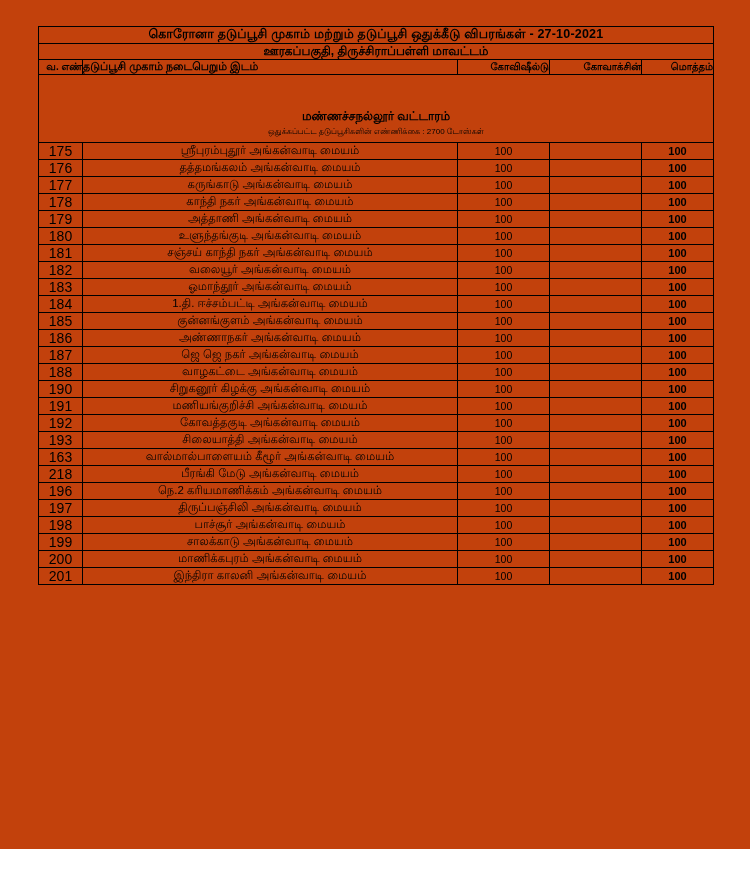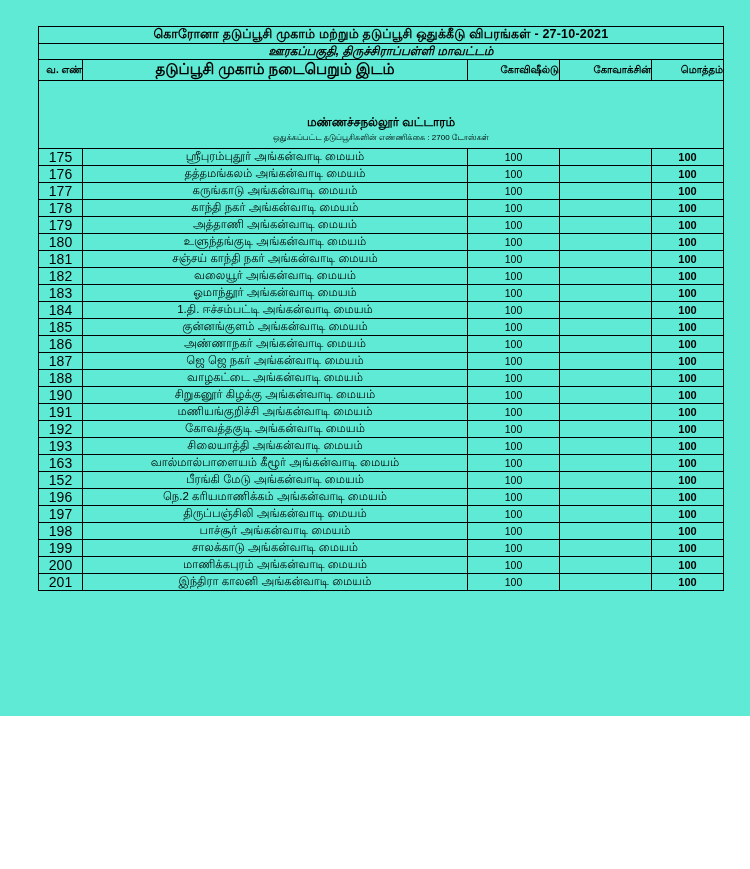--- a/index.html
+++ b/index.html
@@ -9,23 +9,23 @@
   }
   body {
     width: 750px;
     height: 869px;
     font-family: "Liberation Sans", sans-serif;
     color: #000000;
   }
   .page {
     box-sizing: border-box;
     width: 750px;
-    height: 716px;
-    padding: 26px 26px 10px 38px;
-    background: #5eead4;
+    height: 849px;
+    padding: 26px 36px 10px 38px;
+    background: #c2410c;
   }
   table.doc {
     width: 100%;
     border-collapse: collapse;
     table-layout: fixed;
   }
   table.doc td {
     border: 1px solid #000000;
     padding: 0;
     vertical-align: middle;
@@ -35,33 +35,31 @@
     font-weight: bold;
     font-size: 12.5px;
     padding: 8px 4px 8px 4px;
     letter-spacing: 0.2px;
   }
   .subtitle-cell {
     text-align: center;
     font-weight: bold;
     font-size: 12px;
     padding: 7px 4px 7px 4px;
-    font-style: italic;
   }
   .hdr-cell {
     text-align: right;
     font-weight: bold;
     font-size: 10px;
     padding: 7px 2px;
     line-height: 1.15;
   }
   .hdr-place {
-    text-align: center;
-    font-weight: bold;
-    font-size: 15px;
+    font-weight: bold;
+    font-size: 11px;
     padding: 7px 2px;
   }
   .block-title {
     text-align: center;
     font-weight: bold;
     font-size: 12px;
     padding: 6px 4px 3px 4px;
     margin-top: 28px;
   }
   .block-sub {
@@ -263,21 +261,21 @@
           <td class="cell-total">100</td>
         </tr>
         <tr>
           <td class="cell-no">163</td>
           <td class="cell-name">வால்மால்பாளையம் கீழூர் அங்கன்வாடி மையம்</td>
           <td class="cell-num">100</td>
           <td class="cell-blank"></td>
           <td class="cell-total">100</td>
         </tr>
         <tr>
-          <td class="cell-no">152</td>
+          <td class="cell-no">218</td>
           <td class="cell-name">பீரங்கி மேடு அங்கன்வாடி மையம்</td>
           <td class="cell-num">100</td>
           <td class="cell-blank"></td>
           <td class="cell-total">100</td>
         </tr>
         <tr>
           <td class="cell-no">196</td>
           <td class="cell-name">நெ.2 கரியமாணிக்கம் அங்கன்வாடி மையம்</td>
           <td class="cell-num">100</td>
           <td class="cell-blank"></td>

